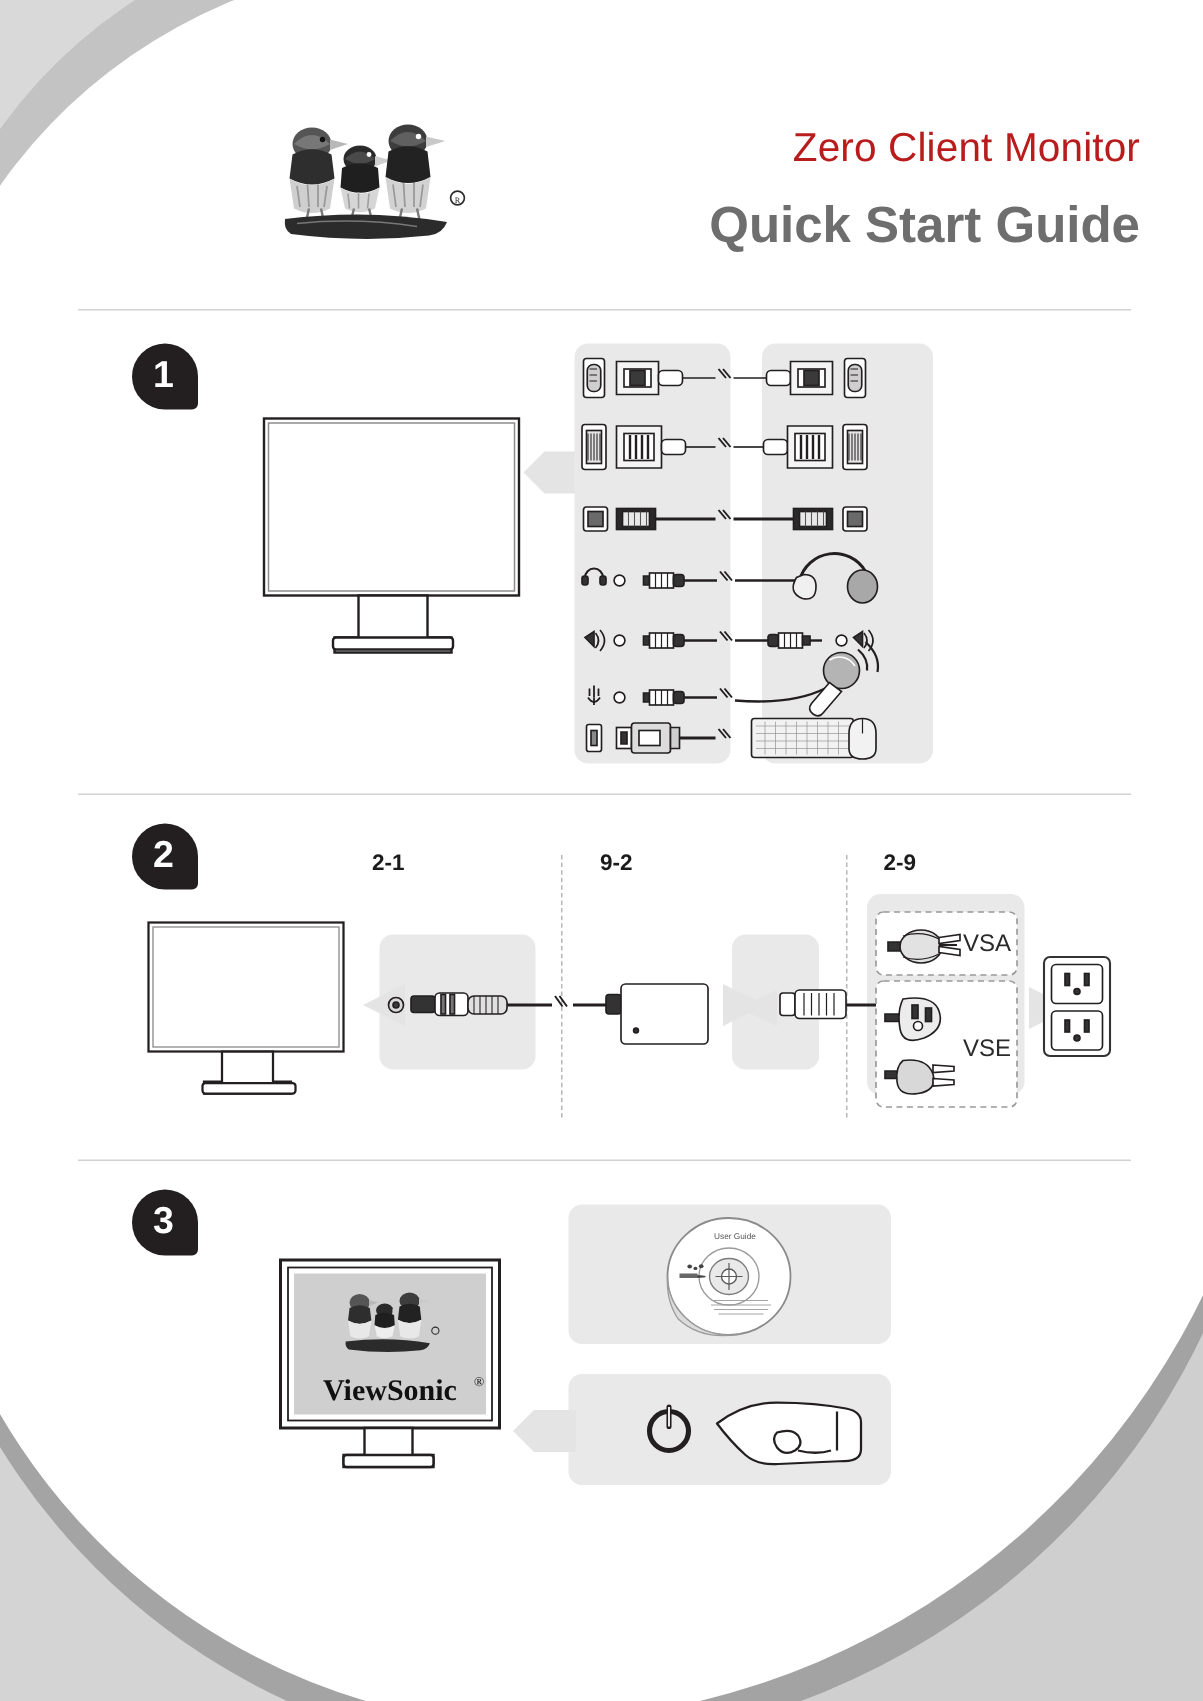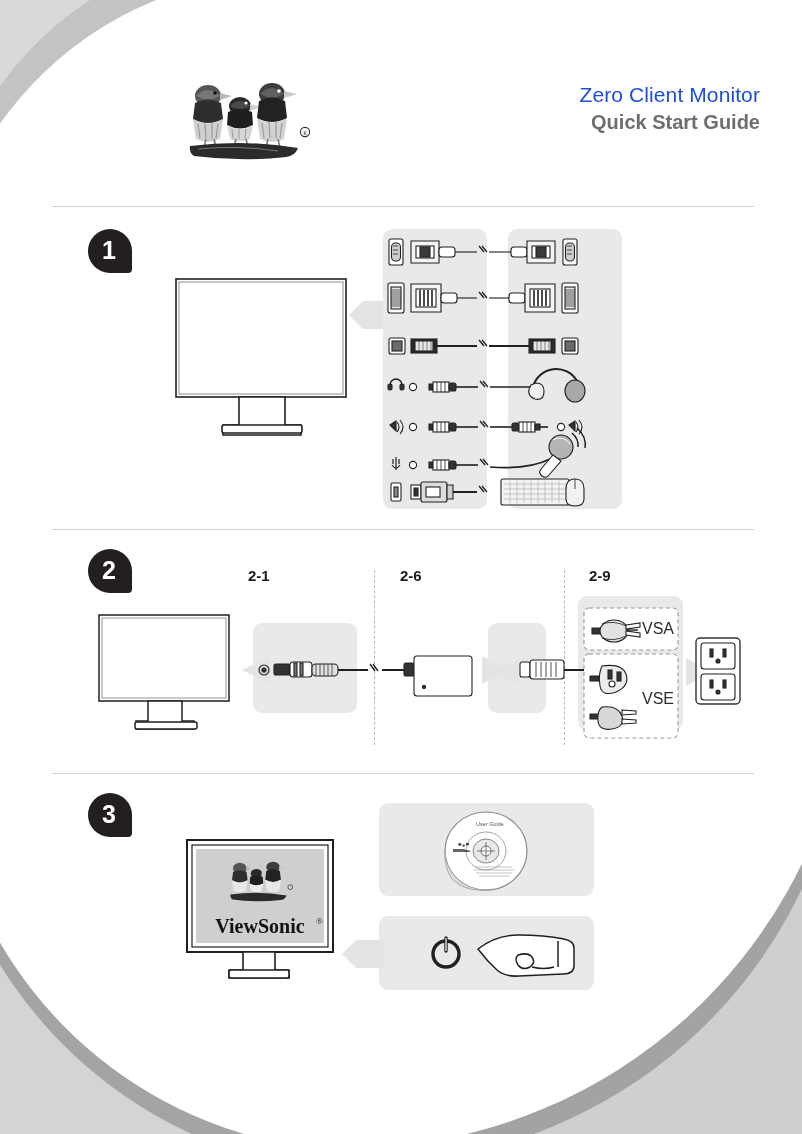--- a/index.html
+++ b/index.html
@@ -12,22 +12,22 @@
 
   
   .deco{position:absolute;pointer-events:none;}
   .deco svg{display:block;}
 
   
   .header{position:absolute;left:0;top:70px;width:802px;height:125px;}
   .logo-block{position:absolute;left:168px;top:6px;width:150px;height:120px;}
   .logo-word{position:absolute;left:168px;top:88px;width:150px;text-align:center;}
   .titles{position:absolute;left:440px;top:12px;width:320px;text-align:right;}
-  .title-main{font-size:21px;color:#1d4ed8;letter-spacing:.1px;line-height:1.25;}
-  .title-sub{font-size:20px;color:#6e6e6e;font-weight:bold;line-height:1.25;margin-top:2px;}
+  .title-main{font-size:27px;color:#b91c1c;letter-spacing:.1px;line-height:1.25;}
+  .title-sub{font-size:34px;color:#6e6e6e;font-weight:bold;line-height:1.25;margin-top:13px;}
 
   
   .rule{position:absolute;left:52px;width:702px;height:1px;background:#d2d2d2;}
 
   
   .badge{position:absolute;width:44px;height:44px;}
   .badge .bg{position:absolute;inset:0;background:#231f20;
     border-radius:50% 50% 4px 50%;}
   .badge .num{position:absolute;inset:0;display:flex;align-items:center;
     justify-content:center;color:#fff;font-size:25px;font-weight:bold;
@@ -308,21 +308,21 @@
       </g>
     </svg>
   </div>
 
   <div class="badge" style="left:88px;top:549px;">
     <div class="bg"></div>
     <div class="num">2</div>
   </div>
 
   <div class="lbl" style="left:248px;top:567px;">2-1</div>
-  <div class="lbl" style="left:400px;top:567px;">2-6</div>
+  <div class="lbl" style="left:400px;top:567px;">9-2</div>
   <div class="lbl" style="left:589px;top:567px;">2-9</div>
 
   <div class="dash-v" style="left:374px;top:570px;height:175px;"></div>
   <div class="dash-v" style="left:564px;top:570px;height:175px;"></div>
 
   <div class="mono" style="left:95px;top:612px;">
     <svg width="142" height="120" viewBox="0 0 142 120">
       <rect x="4" y="3" width="130" height="86" fill="#fff" stroke="#231f20" stroke-width="1.5"></rect>
       <rect x="7" y="6" width="124" height="80" fill="#fff" stroke="#8d8d8d" stroke-width=".9"></rect>
       <path d="M53 89 h34 v20 h12 v8 h-58 v-8 h12 z" fill="#fff" stroke="#231f20" stroke-width="1.5"></path>

